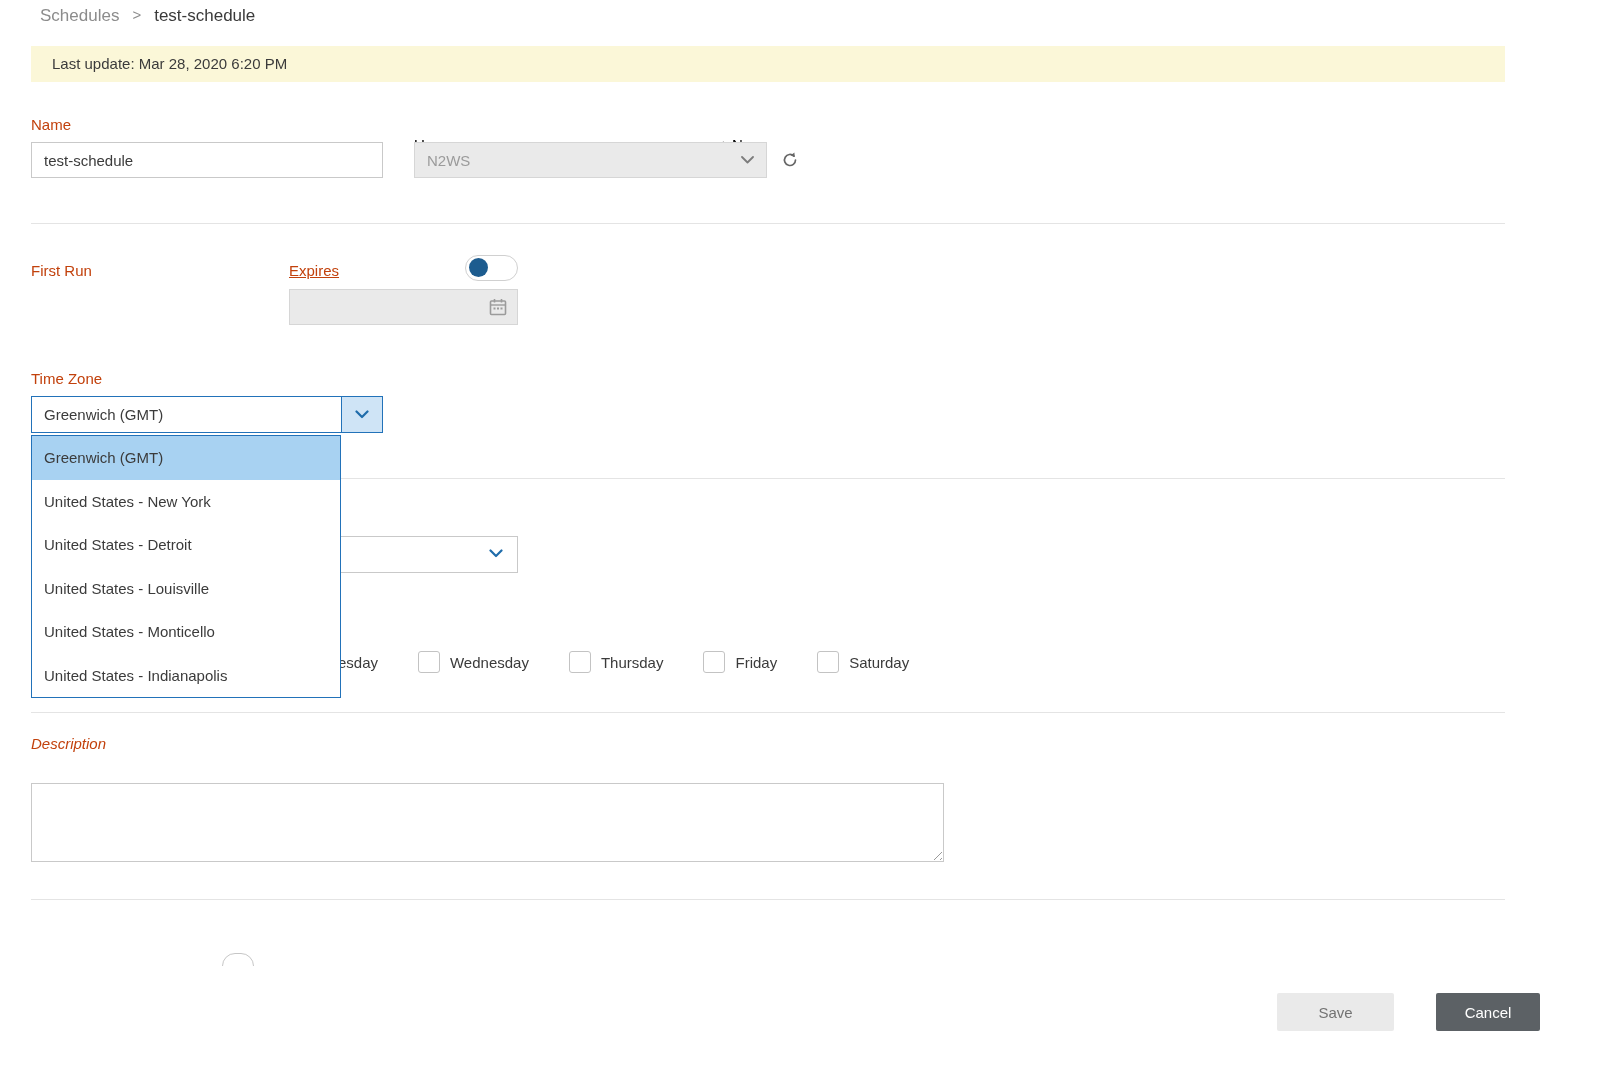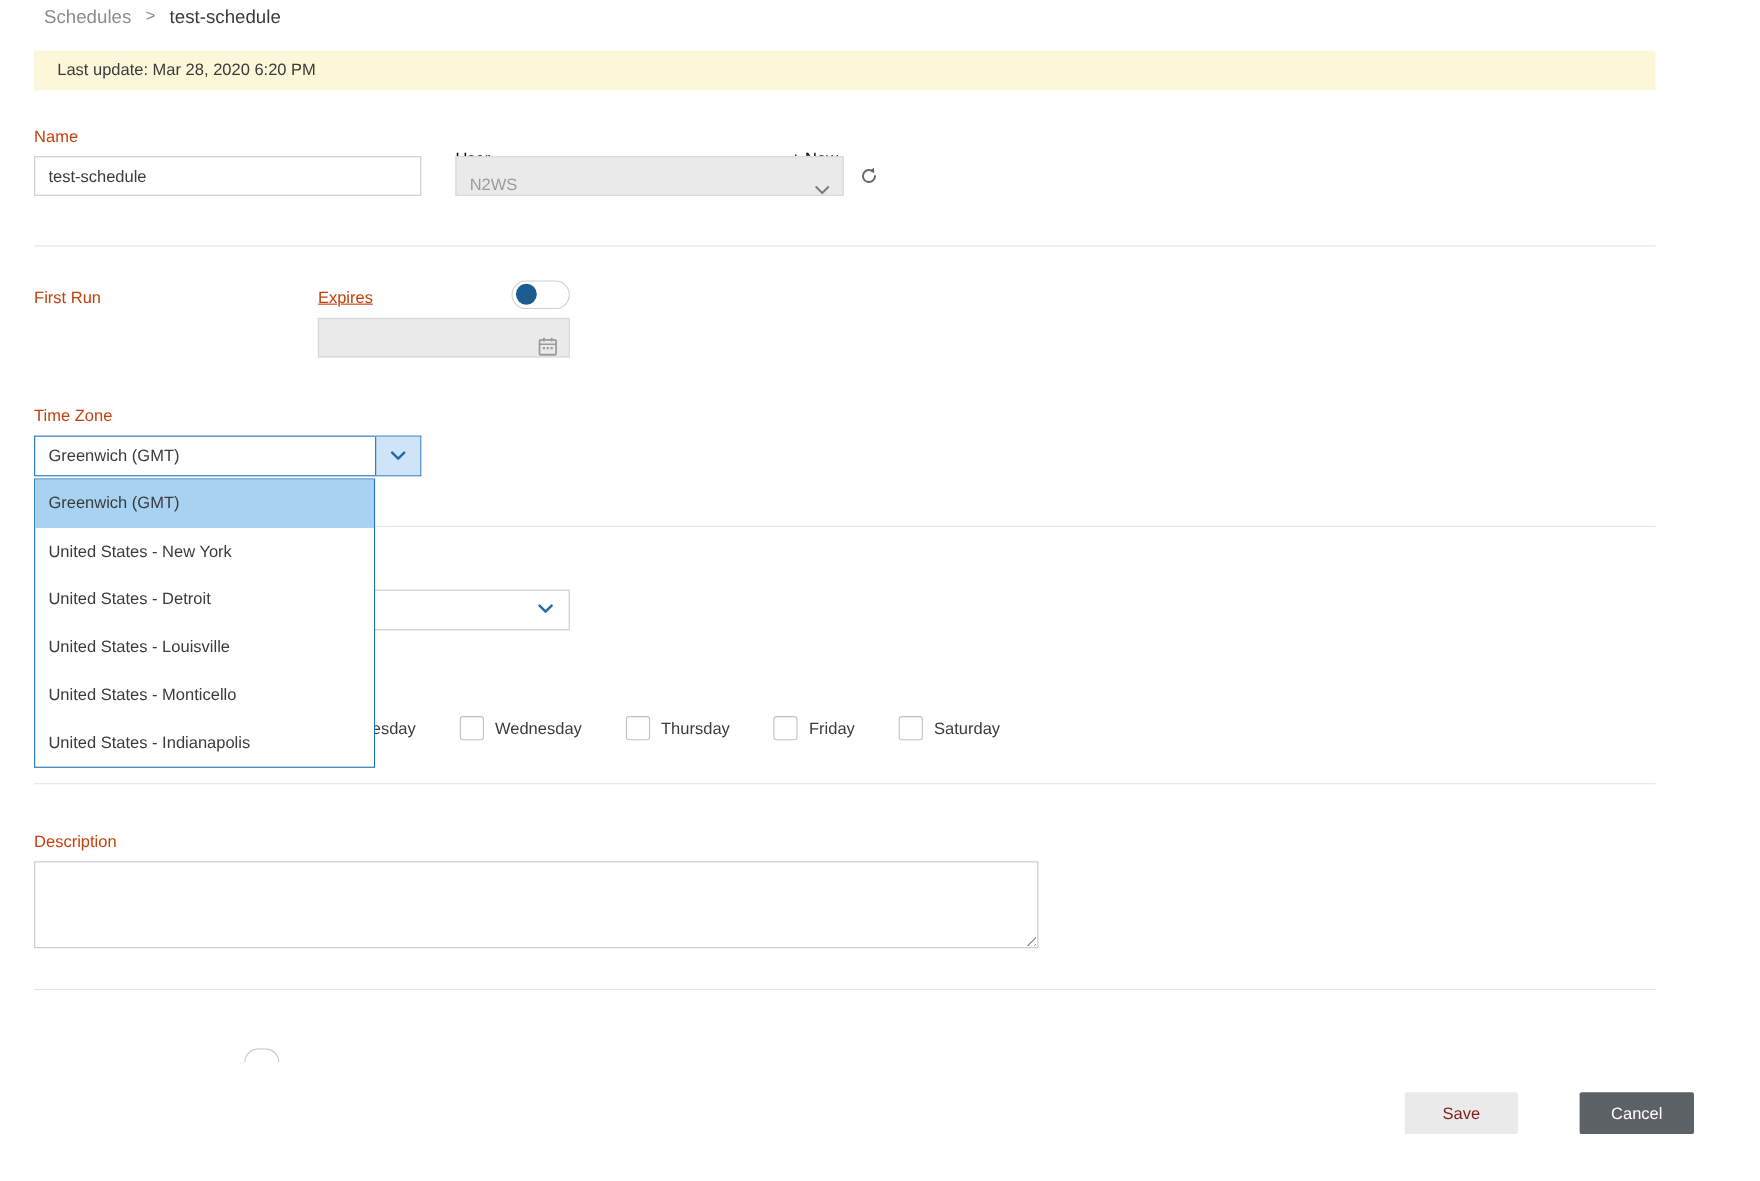--- a/index.html
+++ b/index.html
@@ -16,21 +16,21 @@
   
   .notice{left:31px;top:46px;width:1474px;height:36px;background:var(--notice-bg,#fbf7d8);line-height:36px;padding-left:21px;box-sizing:border-box;font-size:15px;color:#3b3b3b;}
 
   .field-label{font-size:15px;color:#c2410c;}
   .field-label.muted{color:#000000;margin-top:20px;}
 
   .divider{left:31px;width:1474px;height:1px;background:#e4e4e4;}
 
   
   .tinput{box-sizing:border-box;border:1px solid #c9c9c9;background:#fff;font-family:"Liberation Sans",sans-serif;font-size:15px;color:#3b3b3b;padding:0 12px;outline:none;}
-  .dinput{box-sizing:border-box;border:1px solid #d6d6d6;background:var(--disabled-bg,#eaeaea);display:flex;align-items:flex-end;padding:0 12px;color:#9b9b9b;}
+  .dinput{box-sizing:border-box;border:1px solid #d6d6d6;background:var(--disabled-bg,#eaeaea);display:flex;align-items:center;padding:0 12px;color:#9b9b9b;}
 
   .name-input{left:31px;top:142px;width:352px;height:36px;position:absolute;}
 
   .user-select{left:414px;top:142px;width:353px;height:36px;position:absolute;justify-content:space-between;cursor:default;}
   .new-link{left:719px;top:116px;color:#8d8d8d;cursor:pointer;}
   .refresh-btn{left:780px;top:150px;width:20px;height:20px;cursor:pointer;display:flex;align-items:center;justify-content:center;}
 
   .firstrun-input{left:31px;top:289px;width:227px;height:36px;position:absolute;background:#fff;border:1px solid #c9c9c9;box-sizing:border-box;display:flex;align-items:center;justify-content:space-between;padding:0 10px 0 12px;cursor:pointer;}
   .expires-input{left:289px;top:289px;width:229px;height:36px;position:absolute;justify-content:flex-end;padding-right:10px;}
 
@@ -64,21 +64,21 @@
     linear-gradient(135deg,transparent 0 50%,transparent 50%),
     repeating-linear-gradient(135deg,transparent 0 3px,#9a9a9a 3px 4px);
     clip-path:polygon(100% 0,100% 100%,0 100%);cursor:nwse-resize;}
 
   
   .partial-toggle{left:222px;top:953px;width:32px;height:13px;position:absolute;overflow:hidden;}
   .partial-toggle .pill{width:32px;height:26px;border:1px solid #c6c6c6;border-radius:13px;box-sizing:border-box;background:#fff;}
 
   
   .btn{position:absolute;height:38px;border:none;border-radius:2px;font-family:"Liberation Sans",sans-serif;font-size:15px;cursor:pointer;}
-  .btn-save{left:1277px;top:993px;width:103px;background:var(--disabled-bg,#eaeaea);color:#7f1d1d;}
+  .btn-save{left:1277px;top:993px;width:117px;background:var(--disabled-bg,#eaeaea);color:#737373;}
   .btn-cancel{left:1400px;top:993px;width:104px;background:var(--cancel-bg,#5c6165);color:#ffffff;margin-left:36px;}
 
   svg{display:block;}
 </style>
 </head>
 <body>
 
 <div class="page">
 
   <div class="abs breadcrumb">
@@ -182,21 +182,21 @@
       <div class="tz-option selected">Greenwich (GMT)</div>
       <div class="tz-option">United States - New York</div>
       <div class="tz-option">United States - Detroit</div>
       <div class="tz-option">United States - Louisville</div>
       <div class="tz-option">United States - Monticello</div>
       <div class="tz-option">United States - Indianapolis</div>
     </div>
 
   <div class="abs divider" style="top:712px;"></div>
 
-  <div class="abs field-label" style="left:31px;top:757px;">Description</div>
+  <div class="abs field-label" style="left:31px;top:735px;font-style:italic;">Description</div>
   <div class="desc-wrap">
     <textarea value="" style=""></textarea>
     <span class="resize-handle"></span>
   </div>
 
   <div class="abs divider" style="top:899px;"></div>
 
   <div class="partial-toggle">
     <div class="pill"></div>
   </div>

